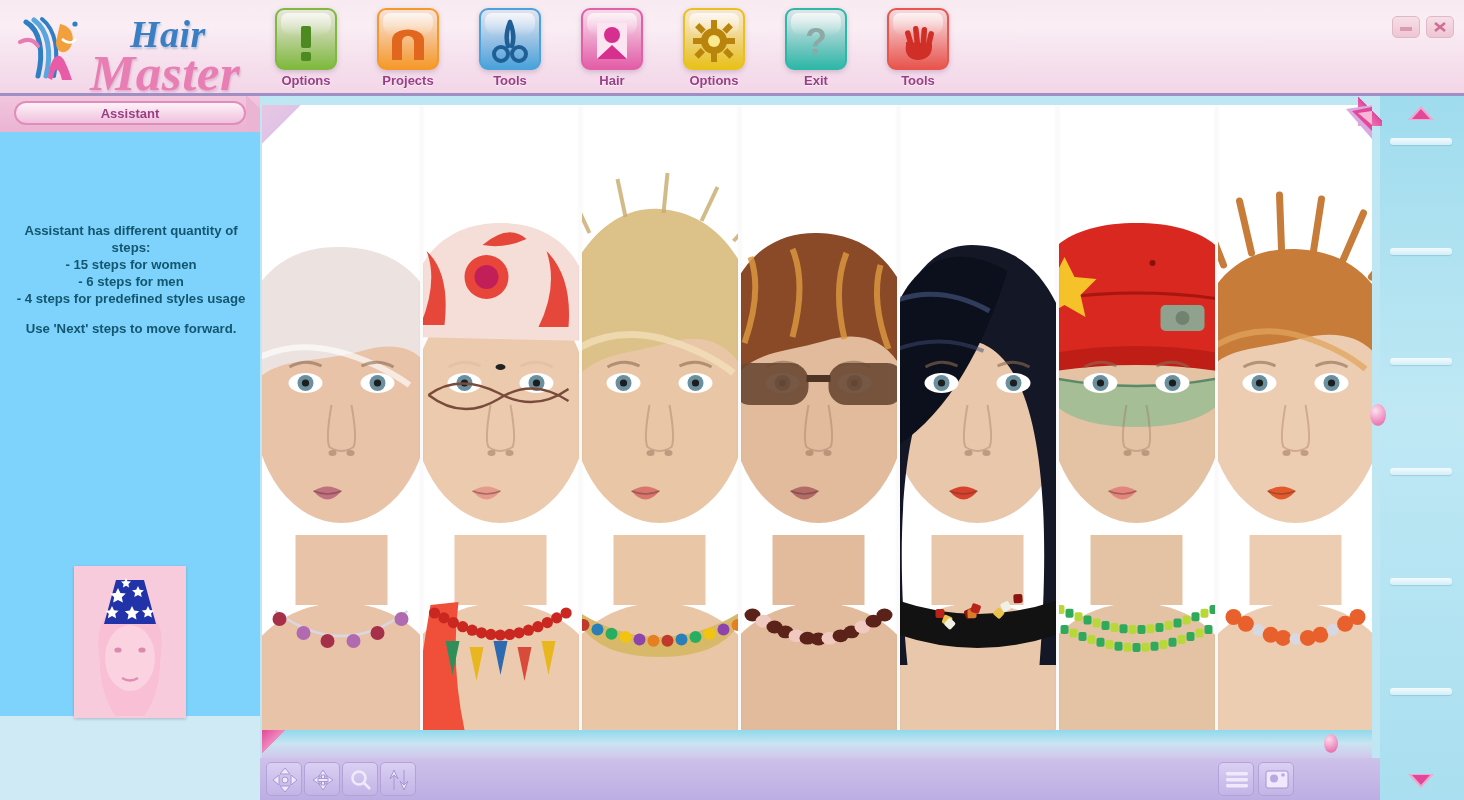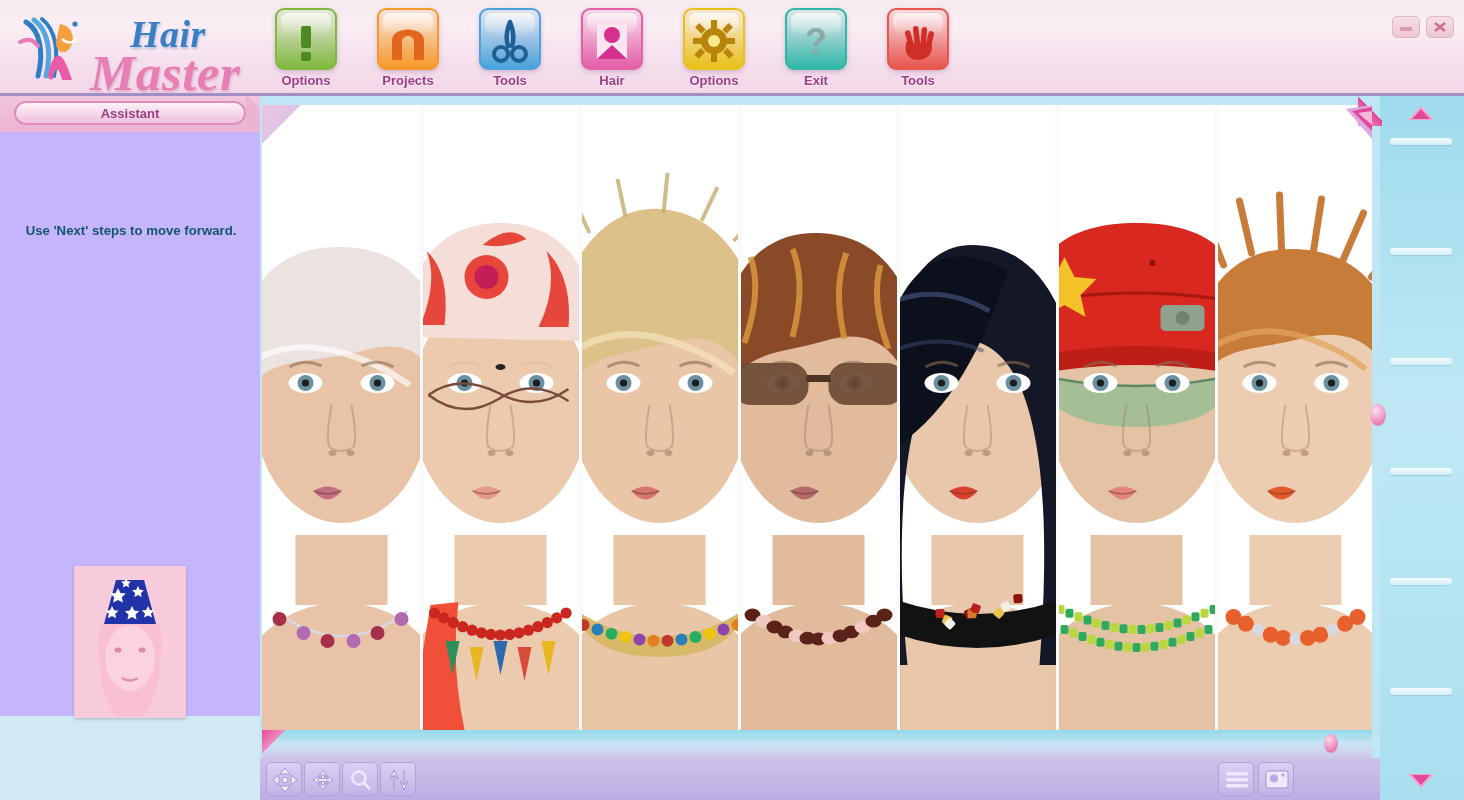--- a/index.html
+++ b/index.html
@@ -59,21 +59,21 @@
   .wbtn{
     position:absolute;top:0;width:26px;height:20px;border-radius:5px;
     background:linear-gradient(180deg,#f6dfe6,#eec6d3);
     border:1px solid #e0b7c6;cursor:pointer;
   }
   .wbtn svg{position:absolute;left:5px;top:4px;}
 
   
   .sidebar{
     position:absolute;left:0;top:96px;width:260px;height:620px;
-    background:#c4b5fd;
+    background:#7dd3fc;
   }
   .tabrow{
     position:absolute;left:0;top:0;width:260px;height:36px;
     background:linear-gradient(180deg,#f2c6de,#eab4d2);
   }
   .tab{
     position:absolute;left:14px;top:5px;width:232px;height:24px;
     border-radius:12px;border:2px solid #e18dbb;
     background:linear-gradient(180deg,#fdf2f8 0%,#f7d9ea 50%,#efc0de 100%);
     text-align:center;line-height:22px;font-size:13px;font-weight:700;
@@ -289,20 +289,21 @@
   </div>
 
   <div class="sidebar">
     <div class="tabrow">
       <div class="tab">Assistant</div>
     </div>
     <div class="tabnotch"></div>
 
 
     <div class="sb-body" id="sidebar-body">
+        <p>Assistant has different quantity of<br>steps:<br>- 15 steps for women<br>- 6 steps for men<br>- 4 steps for predefined styles usage</p>
         <p>Use 'Next' steps to move forward.</p>
       </div>
 
     <div class="thumb">
       <svg width="112" height="152" viewBox="0 0 112 152">
         <rect width="112" height="152" fill="#f7cbdc"></rect>
         <ellipse cx="56" cy="96" rx="30" ry="38" fill="#f9b8cf"></ellipse>
         <path d="M26 96 C20 60,30 40,56 40 C82 40,92 60,86 96 C86 120,78 140,70 150 L42 150 C34 140,26 120,26 96 Z" fill="#f9bfd4"></path>
         <ellipse cx="56" cy="92" rx="25" ry="33" fill="#fbd2e0"></ellipse>
         <path d="M30 58 L82 58 L70 14 L42 14 Z" fill="#2233aa"></path>

